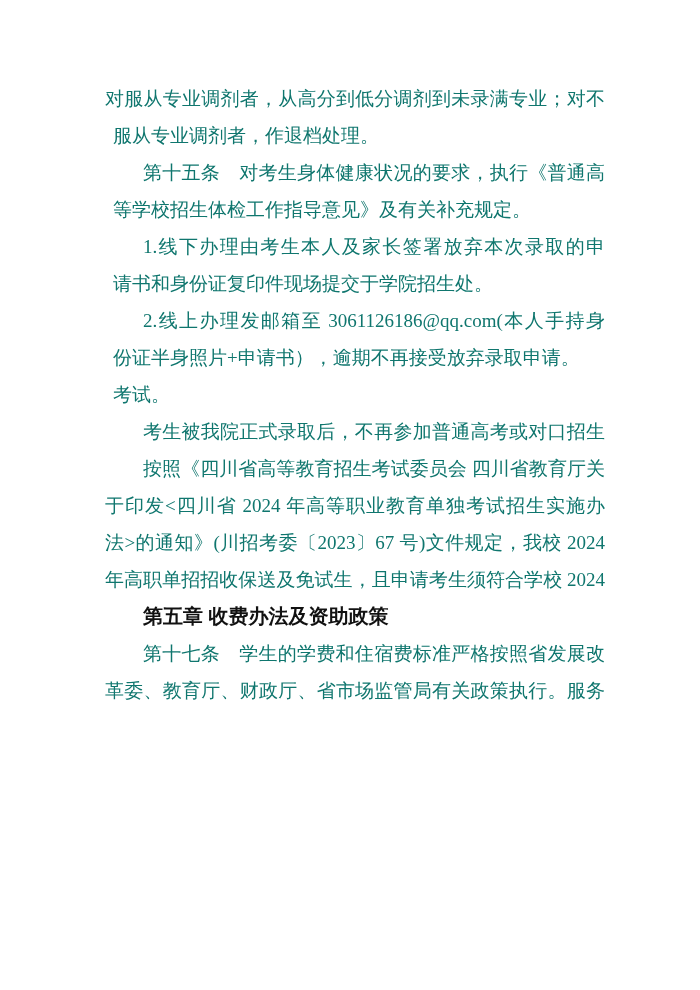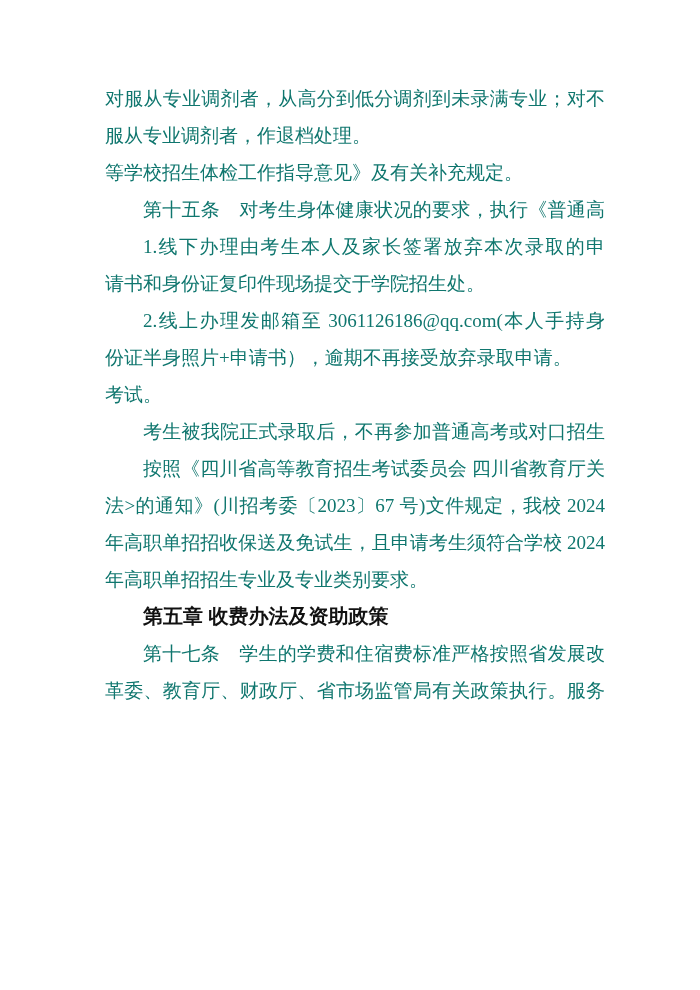--- a/index.html
+++ b/index.html
@@ -27,20 +27,21 @@
     height: 37px;
     white-space: nowrap;
     color: #0f766e;
     text-align: justify;
     text-align-last: justify;
     letter-spacing: 0;
   }
   .line.last {
     text-align: left;
     text-align-last: left;
+    margin-left: 8px;
   }
   .line.indent {
     padding-left: 38px;
   }
   .line.heading {
     font-family: "Liberation Sans", sans-serif;
     font-weight: 700;
     font-size: 20px;
     color: #111111;
     text-align: center;
@@ -52,45 +53,45 @@
 
 <div class="page">
   <div class="content">
 
     <div>
       <div class="line fill">对服从专业调剂者，从高分到低分调剂到未录满专业；对不</div>
       <div class="line last">服从专业调剂者，作退档处理。</div>
     </div>
 
     <div>
+      <div class="line fill indent">第十五条　对考生身体健康状况的要求，执行《普通高</div>
       <div class="line last">等学校招生体检工作指导意见》及有关补充规定。</div>
-      <div class="line fill indent">第十五条　对考生身体健康状况的要求，执行《普通高</div>
     </div>
 
 
     <div>
       <div class="line fill indent">1.线下办理由考生本人及家长签署放弃本次录取的申</div>
       <div class="line last">请书和身份证复印件现场提交于学院招生处。</div>
     </div>
 
     <div>
       <div class="line fill indent">2.线上办理发邮箱至 3061126186@qq.com(本人手持身</div>
       <div class="line last">份证半身照片+申请书），逾期不再接受放弃录取申请。</div>
     </div>
 
     <div>
       <div class="line last">考试。</div>
       <div class="line fill indent">考生被我院正式录取后，不再参加普通高考或对口招生</div>
     </div>
 
     <div>
       <div class="line fill indent">按照《四川省高等教育招生考试委员会 四川省教育厅关</div>
+      <div class="line fill">于印发&lt;四川省 2024 年高等职业教育单独考试招生实施办</div>
       <div class="line fill">法&gt;的通知》(川招考委〔2023〕67 号)文件规定，我校 2024</div>
       <div class="line fill">年高职单招招收保送及免试生，且申请考生须符合学校 2024</div>
-      <div class="line last">年高职单招招生专业及专业类别要求。</div>
     </div>
 
     <div>
       <div class="line heading indent">第五章 收费办法及资助政策</div>
     </div>
 
     <div>
       <div class="line fill indent">第十七条　学生的学费和住宿费标准严格按照省发展改</div>
       <div class="line fill">革委、教育厅、财政厅、省市场监管局有关政策执行。服务</div>
     </div>

